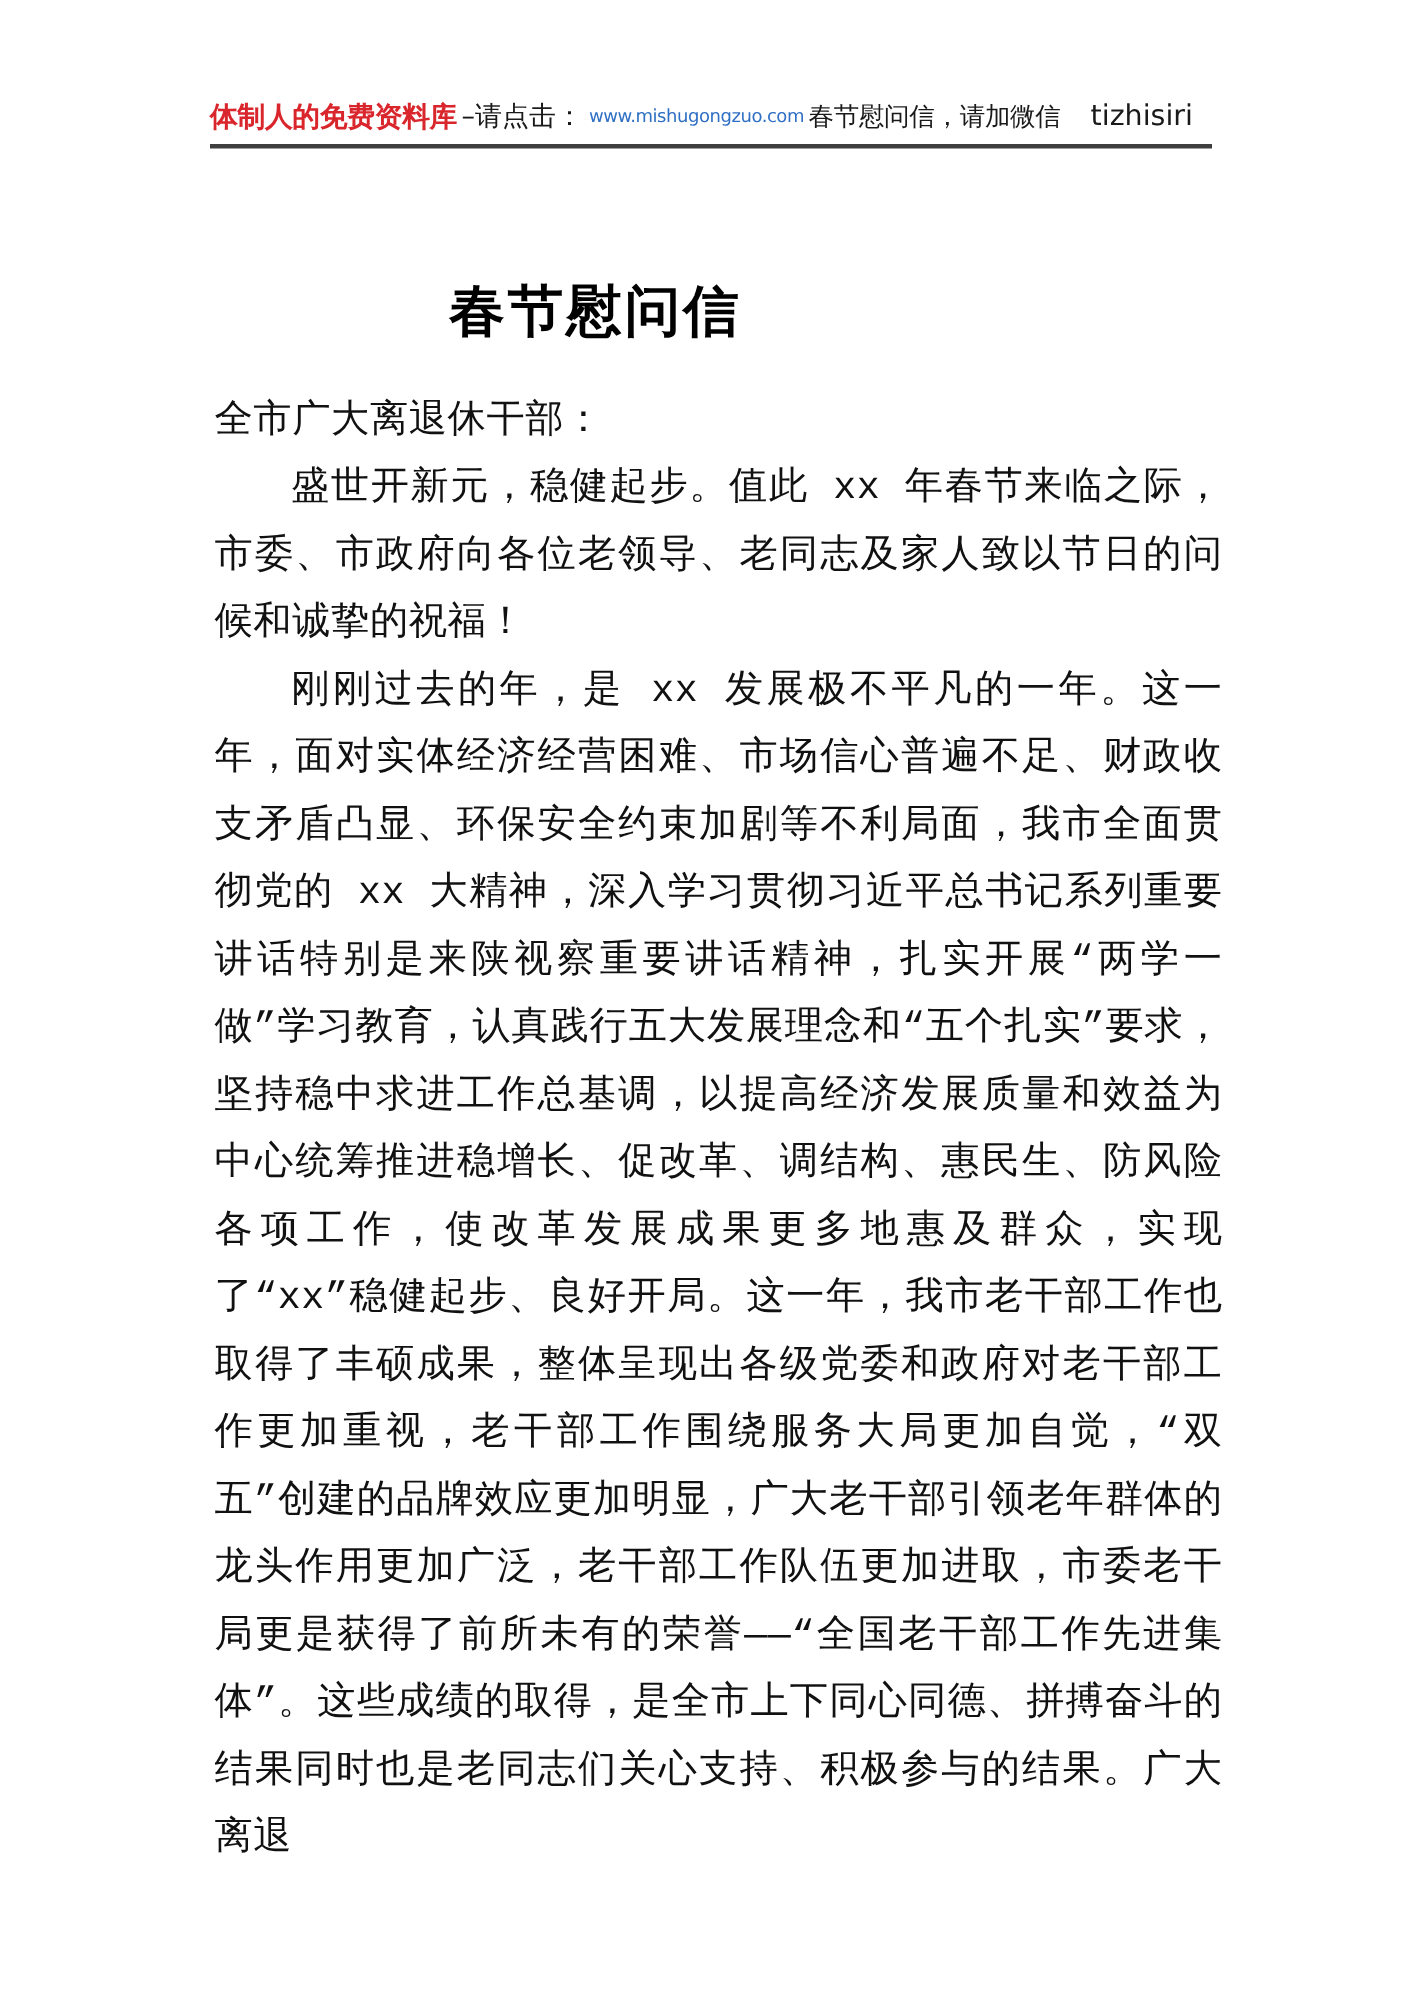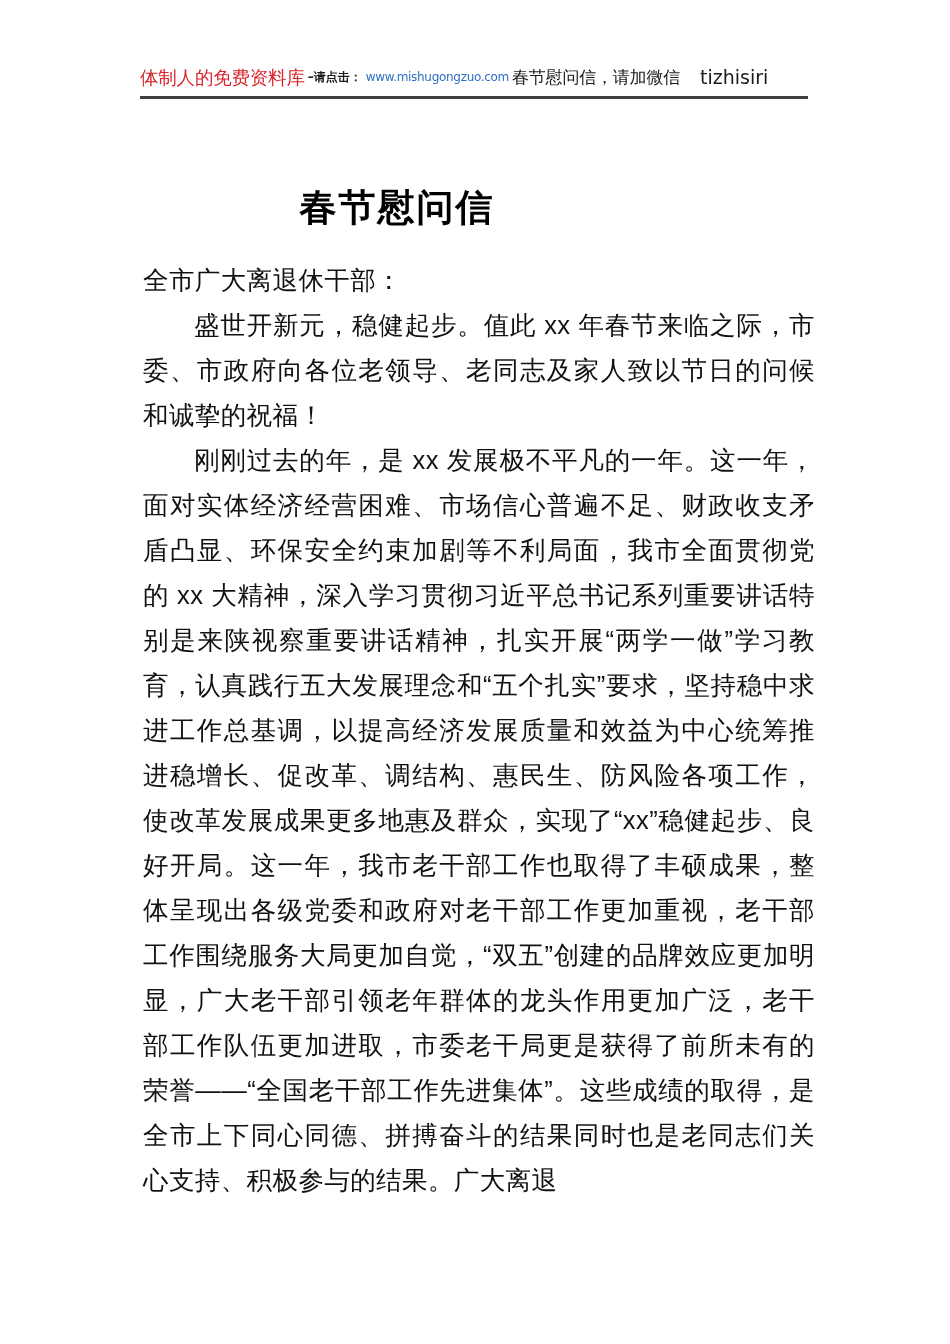--- a/index.html
+++ b/index.html
@@ -36,28 +36,28 @@
     white-space: nowrap;
     font-family: "DejaVu Sans", "Liberation Sans", sans-serif;
     font-size: 17.5px;
     letter-spacing: 0px;
   }
   .header-banner .seg {
     display: inline-block;
   }
   .banner-brand {
     color: #d9262c;
-    font-weight: normal;
+    font-weight: bold;
     font-size: 18.5px;
     letter-spacing: -0.2px;
   }
   .banner-click {
     color: #1a1a1a;
-    font-weight: bold;
-    font-size: 12px;
+    font-weight: normal;
+    font-size: 18px;
     margin-left: 3px;
   }
   .banner-url {
     color: #2f6fc4;
     font-weight: normal;
     font-size: 12px;
     margin-left: 4px;
     letter-spacing: -0.3px;
   }
   .banner-tail {
@@ -103,21 +103,21 @@
     width: 672px;
   }
   .para {
     margin: 0;
     font-size: 25.5px;
     line-height: 45px;
     text-align: justify;
     text-justify: inter-character;
     color: #111111;
     letter-spacing: 0.4px;
-    font-family: Liberation Sans, sans-serif;
+    font-family: Liberation Mono, monospace;
   }
   .para.indent {
     text-indent: 2em;
   }
 </style>
 </head>
 <body>
 
 <div class="page">
 

